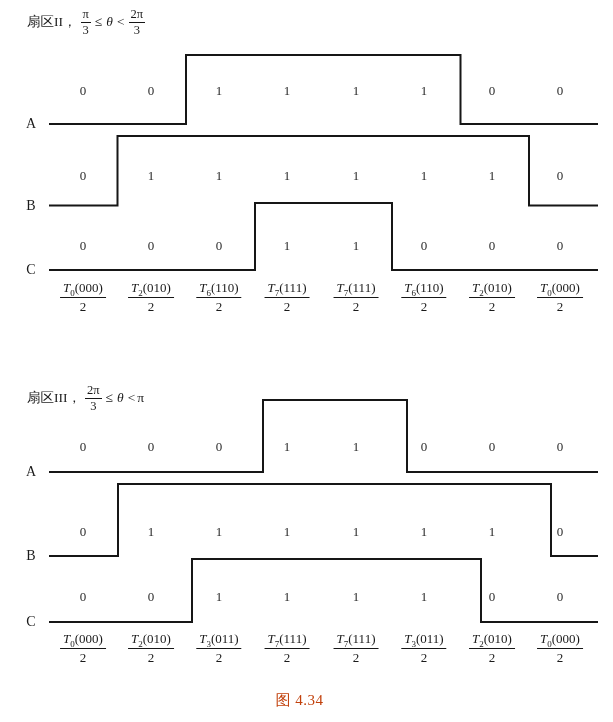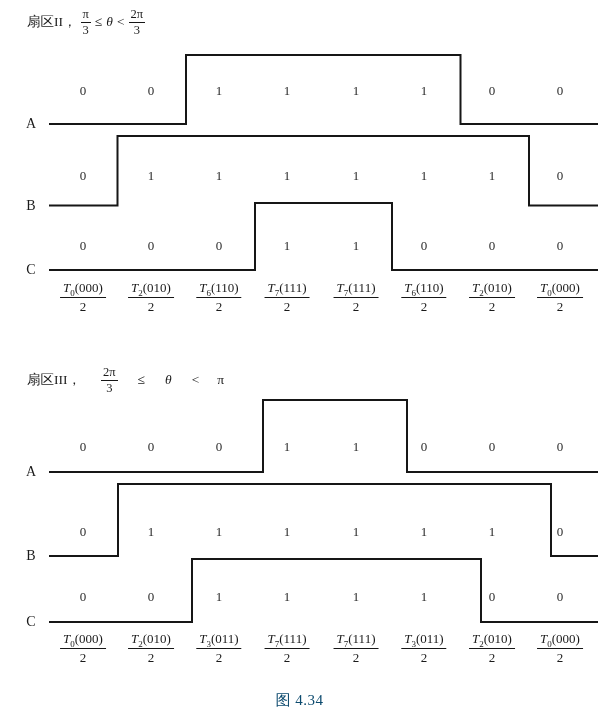--- a/index.html
+++ b/index.html
@@ -68,21 +68,21 @@
         <span class="fd">3</span>
       </span>
       <span class="tpart">≤</span>
       <span class="tpart theta">θ</span>
       <span class="tpart">&lt;</span>
       <span class="frac">
         <span class="fn">2π</span>
         <span class="fd">3</span>
       </span>
     </div>
-  <div class="panel-title" id="panel-title-2" style="left:26px;top:362px;height:36px;gap:16px;">
+  <div class="panel-title" id="panel-title-2" style="left:26px;top:380px;height:36px;">
       <span class="tpart">扇区III，</span>
       <span class="frac">
         <span class="fn">2π</span>
         <span class="fd">3</span>
       </span>
       <span class="tpart">≤</span>
       <span class="tpart theta">θ</span>
       <span class="tpart">&lt;</span>
       <span class="tpart">π</span>
     </div>
@@ -202,15 +202,15 @@
         <span class="tnum"><span class="tvar">T</span><sub>2</sub>(010)</span>
         <span class="tden">2</span>
       </div>
       <div class="tlabel" style="left: 560px; top: 631px;">
         <span class="tnum"><span class="tvar">T</span><sub>0</sub>(000)</span>
         <span class="tden">2</span>
       </div>
     </div>
 
   <div class="caption">
-    <span class="cap-label" style="color: #0c4a6e;">图 4.34</span>
+    <span class="cap-label" style="color: #c2410c;">图 4.34</span>
   </div>
 </div>
 
 </body></html>

